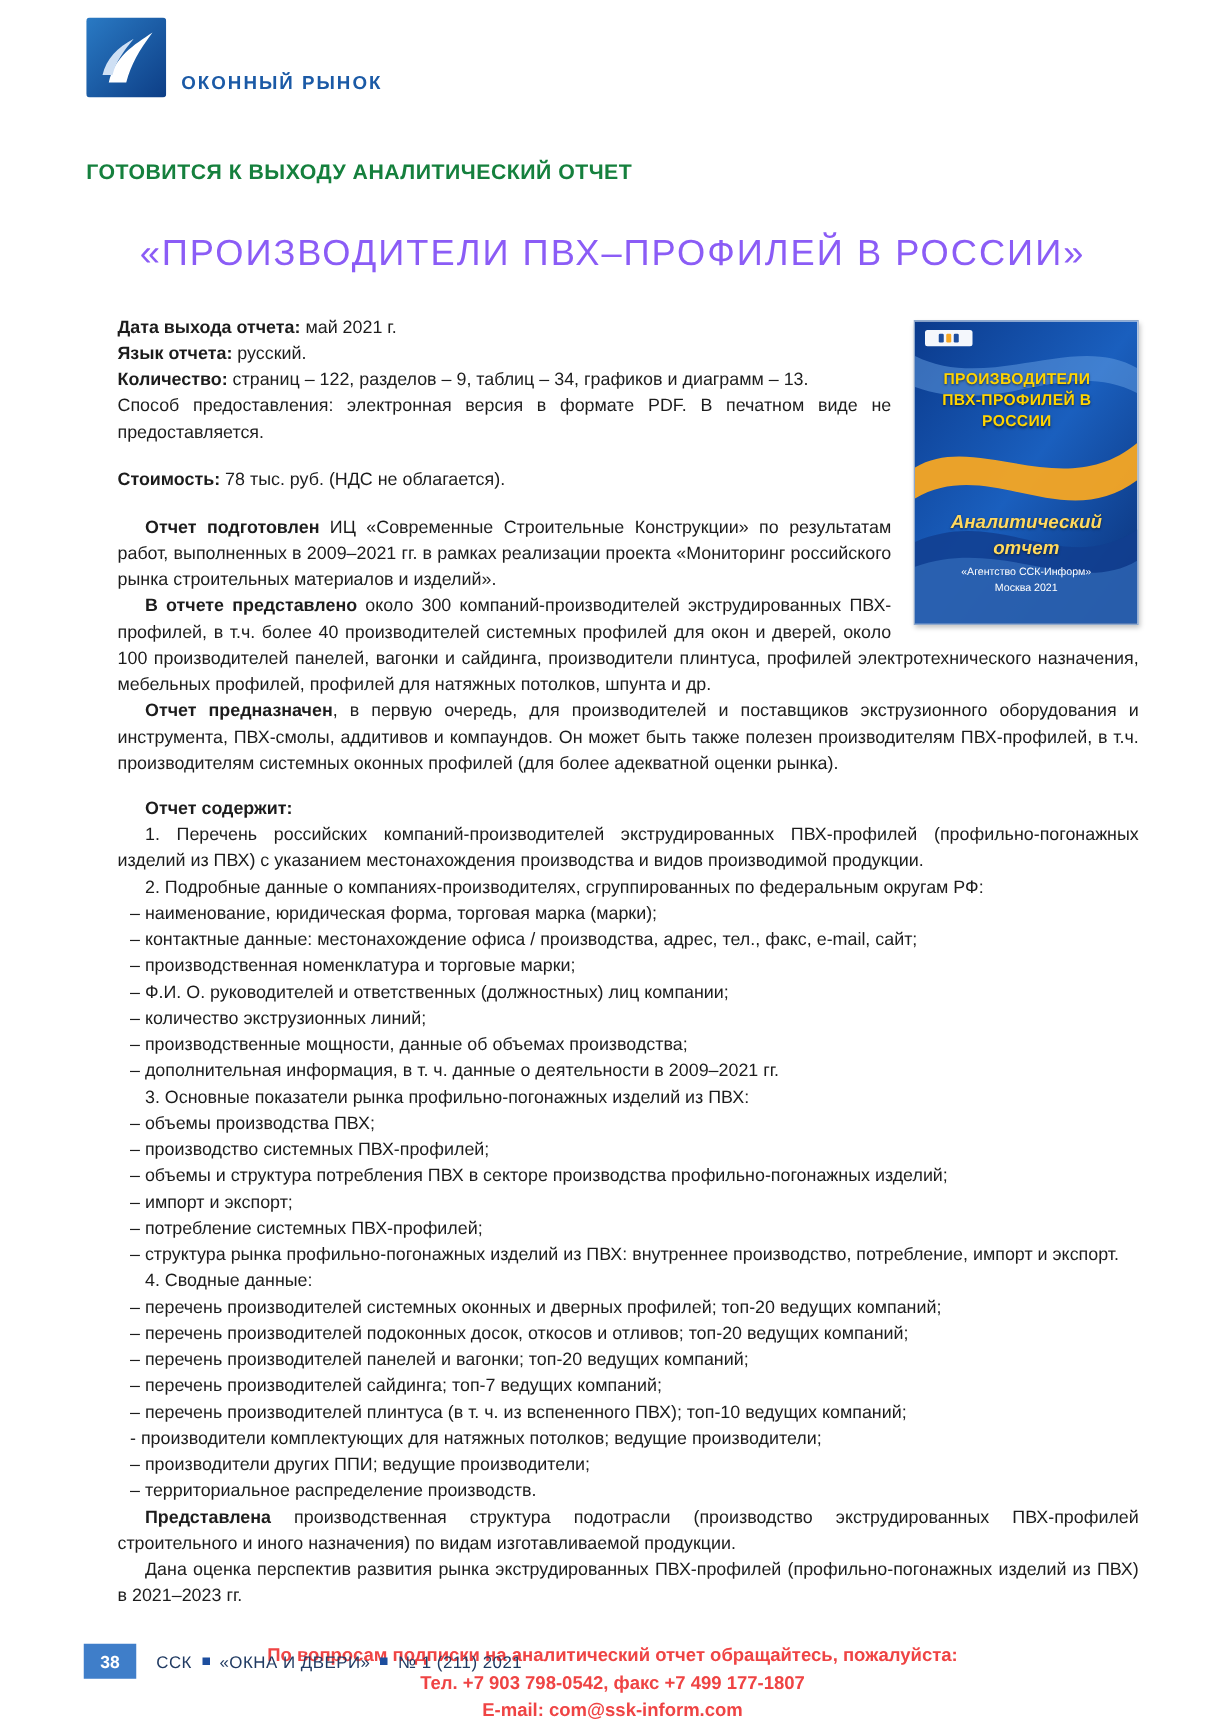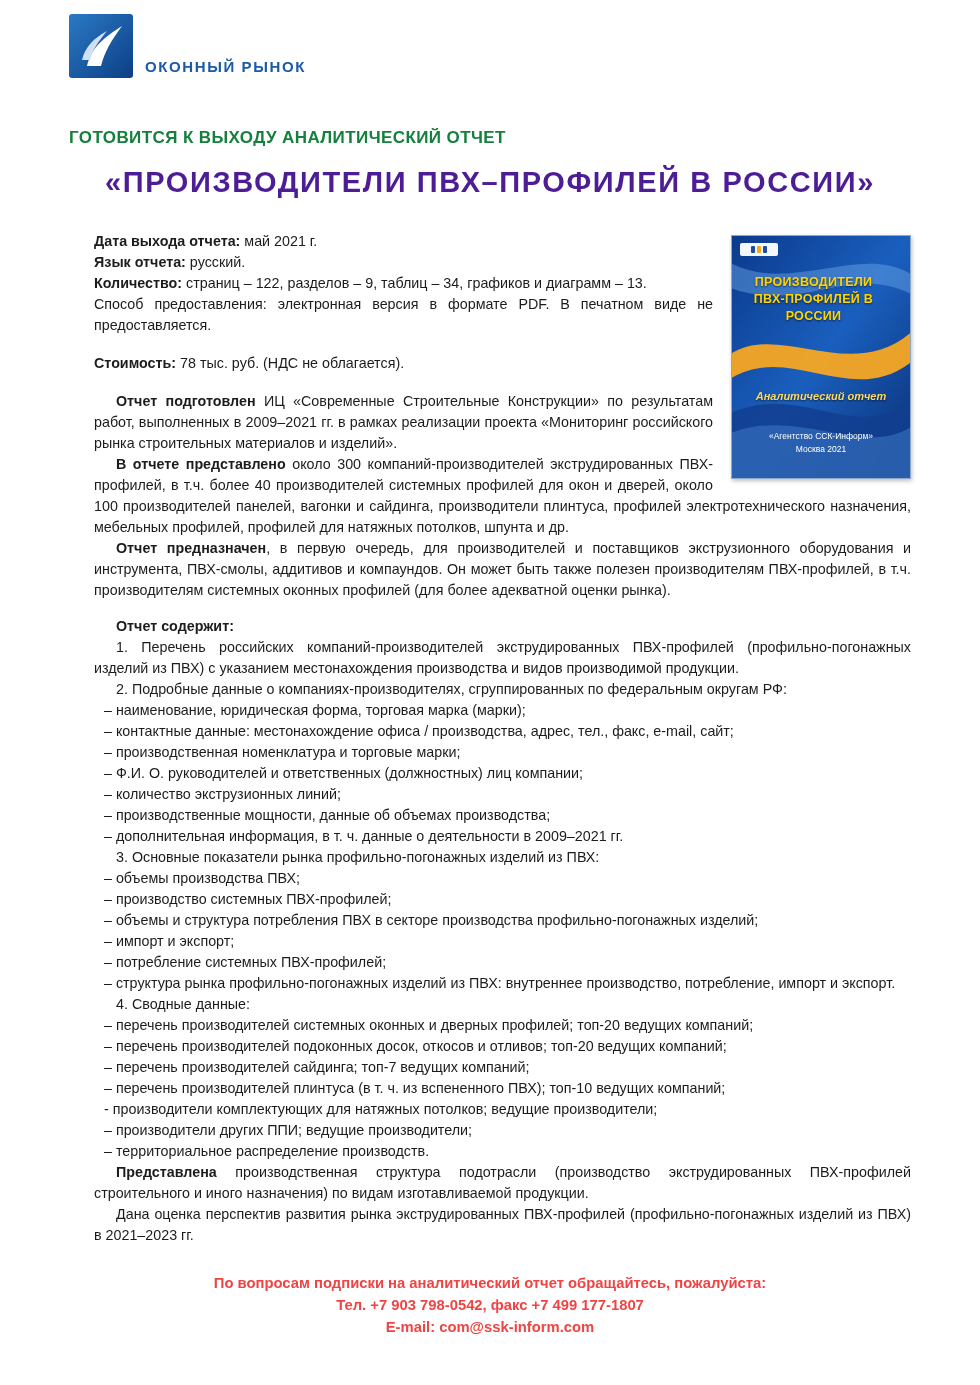--- a/index.html
+++ b/index.html
@@ -20,22 +20,22 @@
     color:#1b5aa6; font-weight:bold; font-size:15px; letter-spacing:1.6px;
     padding-bottom:3px; padding-left:4px;
   }
 
   
   .kicker {
     margin-top:50px; text-align:left;
     color:#15803d; font-weight:bold; font-size:17px; letter-spacing:0.4px;
   }
   .main-title {
-    margin-top:18px; text-align:center;
-    color:#4c1d95; font-weight:bold; font-size:29px; letter-spacing:1.6px;
+    margin-top:39px; text-align:center;
+    color:#8b5cf6; font-weight:normal; font-size:29px; letter-spacing:1.6px;
     white-space:nowrap;
   }
 
   
   .content {
     margin-top:32px; margin-left:25px;
     font-size:14.3px; line-height:21px; text-align:justify;
   }
   .meta-line { }
   .meta-label, .lead { font-weight:bold; }
@@ -66,21 +66,21 @@
   .cover-chip i.g { background:#f5a623; }
   .cover-title {
     position:absolute; top:38px; left:8px; right:23px;
     text-align:center; color:#ffd400; font-weight:bold;
     font-size:12.5px; line-height:17px; letter-spacing:0.3px;
     text-shadow:0 1px 2px rgba(0,0,0,0.6);
   }
   .cover-subtitle {
     position:absolute; top:150px; left:8px; right:8px;
     text-align:center; color:#ffd95e; font-weight:bold; font-style:italic;
-    font-size:11px; text-shadow:0 1px 2px rgba(0,0,0,0.6);
+    font-size:15px; text-shadow:0 1px 2px rgba(0,0,0,0.6);
   }
   .cover-publisher {
     position:absolute; bottom:22px; left:8px; right:8px;
     text-align:center; color:#ffffff; font-size:8.5px; line-height:13px;
   }
 
   
   .contact {
     clear:both; margin-top:26px; text-align:center;
     font-weight:bold; font-size:14.8px; line-height:22px; color:#ef4444;
@@ -179,30 +179,41 @@
     <p class="ci num">3. Основные показатели рынка профильно-погонажных изделий из ПВХ:</p>
     <p class="ci">– объемы производства ПВХ;</p>
     <p class="ci">– производство системных ПВХ-профилей;</p>
     <p class="ci">– объемы и структура потребления ПВХ в секторе производства профильно-погонажных изделий;</p>
     <p class="ci">– импорт и экспорт;</p>
     <p class="ci">– потребление системных ПВХ-профилей;</p>
     <p class="ci">– структура рынка профильно-погонажных изделий из ПВХ: внутреннее производство, потребление, импорт и экспорт.</p>
     <p class="ci num">4. Сводные данные:</p>
     <p class="ci">– перечень производителей системных оконных и дверных профилей; топ-20 ведущих компаний;</p>
     <p class="ci">– перечень производителей подоконных досок, откосов и отливов; топ-20 ведущих компаний;</p>
+    <p class="ci">– перечень производителей панелей и вагонки; топ-20 ведущих компаний;</p>
     <p class="ci">– перечень производителей сайдинга; топ-7 ведущих компаний;</p>
     <p class="ci">– перечень производителей плинтуса (в т. ч. из вспененного ПВХ); топ-10 ведущих компаний;</p>
     <p class="ci">- производители комплектующих для натяжных потолков; ведущие производители;</p>
     <p class="ci">– производители других ППИ; ведущие производители;</p>
     <p class="ci">– территориальное распределение производств.</p>
 
     <p class="closing"><span class="lead">Представлена</span><span> производственная структура подотрасли (производство экструдированных ПВХ-профилей строительного и иного назначения) по видам изготавливаемой продукции.</span></p>
     <p class="closing"><span>Дана оценка перспектив развития рынка экструдированных ПВХ-профилей (профильно-погонажных изделий из ПВХ) в 2021–2023 гг.</span></p>
   </div>
 
   <div class="contact">
     <div>По вопросам подписки на аналитический отчет обращайтесь, пожалуйста:</div>
     <div>Тел. +7 903 798-0542, факс +7 499 177-1807</div>
     <div>E-mail: com@ssk-inform.com</div>
   </div>
 
+  <div class="footer">
+    <div class="page-badge">38</div>
+    <div class="footer-text">
+      <span>ССК</span>
+      <span class="sep"></span>
+      <span>«ОКНА И ДВЕРИ»</span>
+      <span class="sep"></span>
+      <span>№ 1 (211) 2021</span>
+    </div>
+  </div>
 
 </div>
 
 </body></html>

